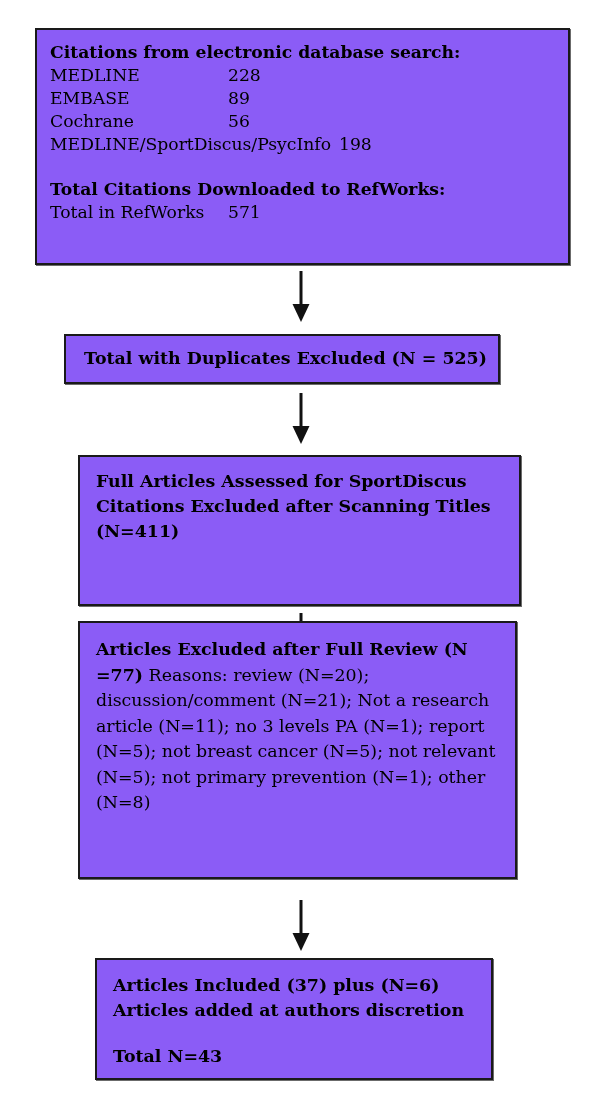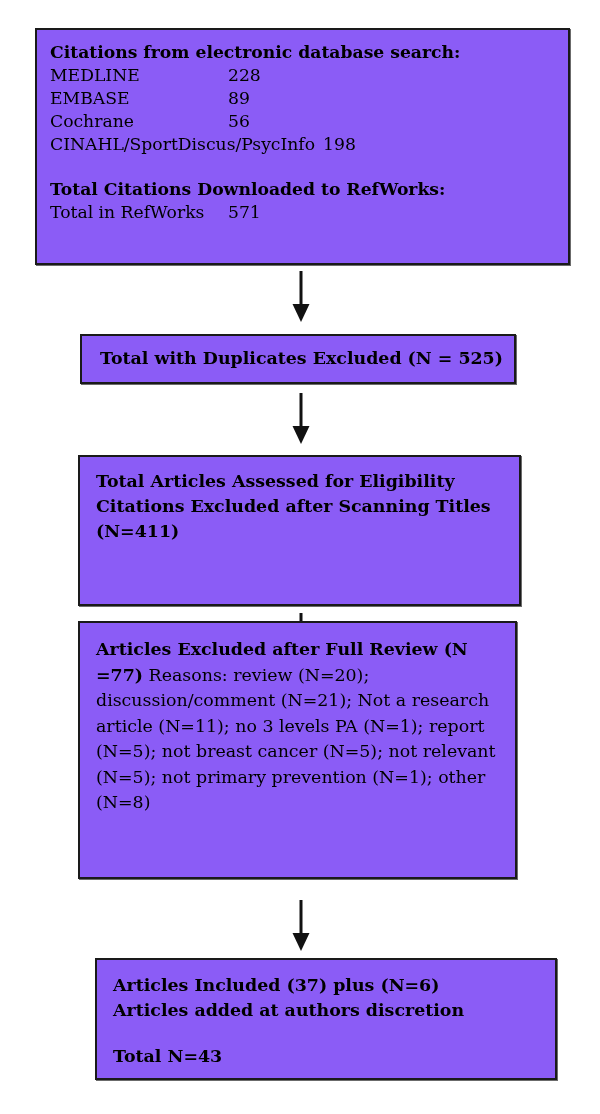--- a/index.html
+++ b/index.html
@@ -62,21 +62,21 @@
   }
   .count-row .val {
     flex: 0 0 auto;
   }
   .spacer-line {
     height: 23px;
   }
 
   
   #box-duplicates {
-    left: 80px;
+    left: 64px;
     top: 334px;
     width: 436px;
     height: 50px;
   }
   #box-duplicates .node-inner {
     padding: 11px 0 0 18px;
     font-weight: bold;
     font-size: 17.4px;
     white-space: nowrap;
   }
@@ -109,21 +109,21 @@
     text-align: left;
   }
   #box-excluded .bold-lead {
     font-weight: bold;
   }
 
   
   #box-included {
     left: 95px;
     top: 958px;
-    width: 462px;
+    width: 398px;
     height: 122px;
   }
   #box-included .node-inner {
     padding: 13px 10px 0 16px;
     font-weight: bold;
     font-size: 17.4px;
     line-height: 1.45;
   }
   #box-included .total-line {
     margin-top: 21px;
@@ -153,21 +153,21 @@
       </div>
       <div class="count-row">
         <span class="lbl">EMBASE</span>
         <span class="val">89</span>
       </div>
       <div class="count-row">
         <span class="lbl">Cochrane</span>
         <span class="val">56</span>
       </div>
       <div class="count-row">
-        <span class="lbl">CINAHL/SportDiscus/PsycInfo</span>
+        <span class="lbl">MEDLINE/SportDiscus/PsycInfo</span>
         <span class="val">198</span>
       </div>
 
       <div class="spacer-line"></div>
 
       <div class="hdr">Total Citations Downloaded to RefWorks:</div>
 
       <div class="count-row">
         <span class="lbl">Total in RefWorks</span>
         <span class="val">571</span>
@@ -188,21 +188,21 @@
 
   <div class="arrow" style="left:288px; top:393px; height:52px;">
     <svg width="26" height="52" viewBox="0 0 26 52">
       <line x1="13" y1="0" x2="13" y2="37" stroke="#111111" stroke-width="3"></line>
       <polygon points="13,51 4.5,33 21.5,33" fill="#111111"></polygon>
     </svg>
   </div>
 
   <div class="node" id="box-assessed">
     <div class="node-inner">
-      <div>Total Articles Assessed for Eligibility</div>
+      <div>Full Articles Assessed for SportDiscus</div>
       <div>Citations Excluded after Scanning Titles</div>
       <div>(N=411)</div>
     </div>
   </div>
 
   <div class="arrow" style="left:288px; top:613px; height:52px;">
     <svg width="26" height="52" viewBox="0 0 26 52">
       <line x1="13" y1="0" x2="13" y2="37" stroke="#111111" stroke-width="3"></line>
       <polygon points="13,51 4.5,33 21.5,33" fill="#111111"></polygon>
     </svg>

